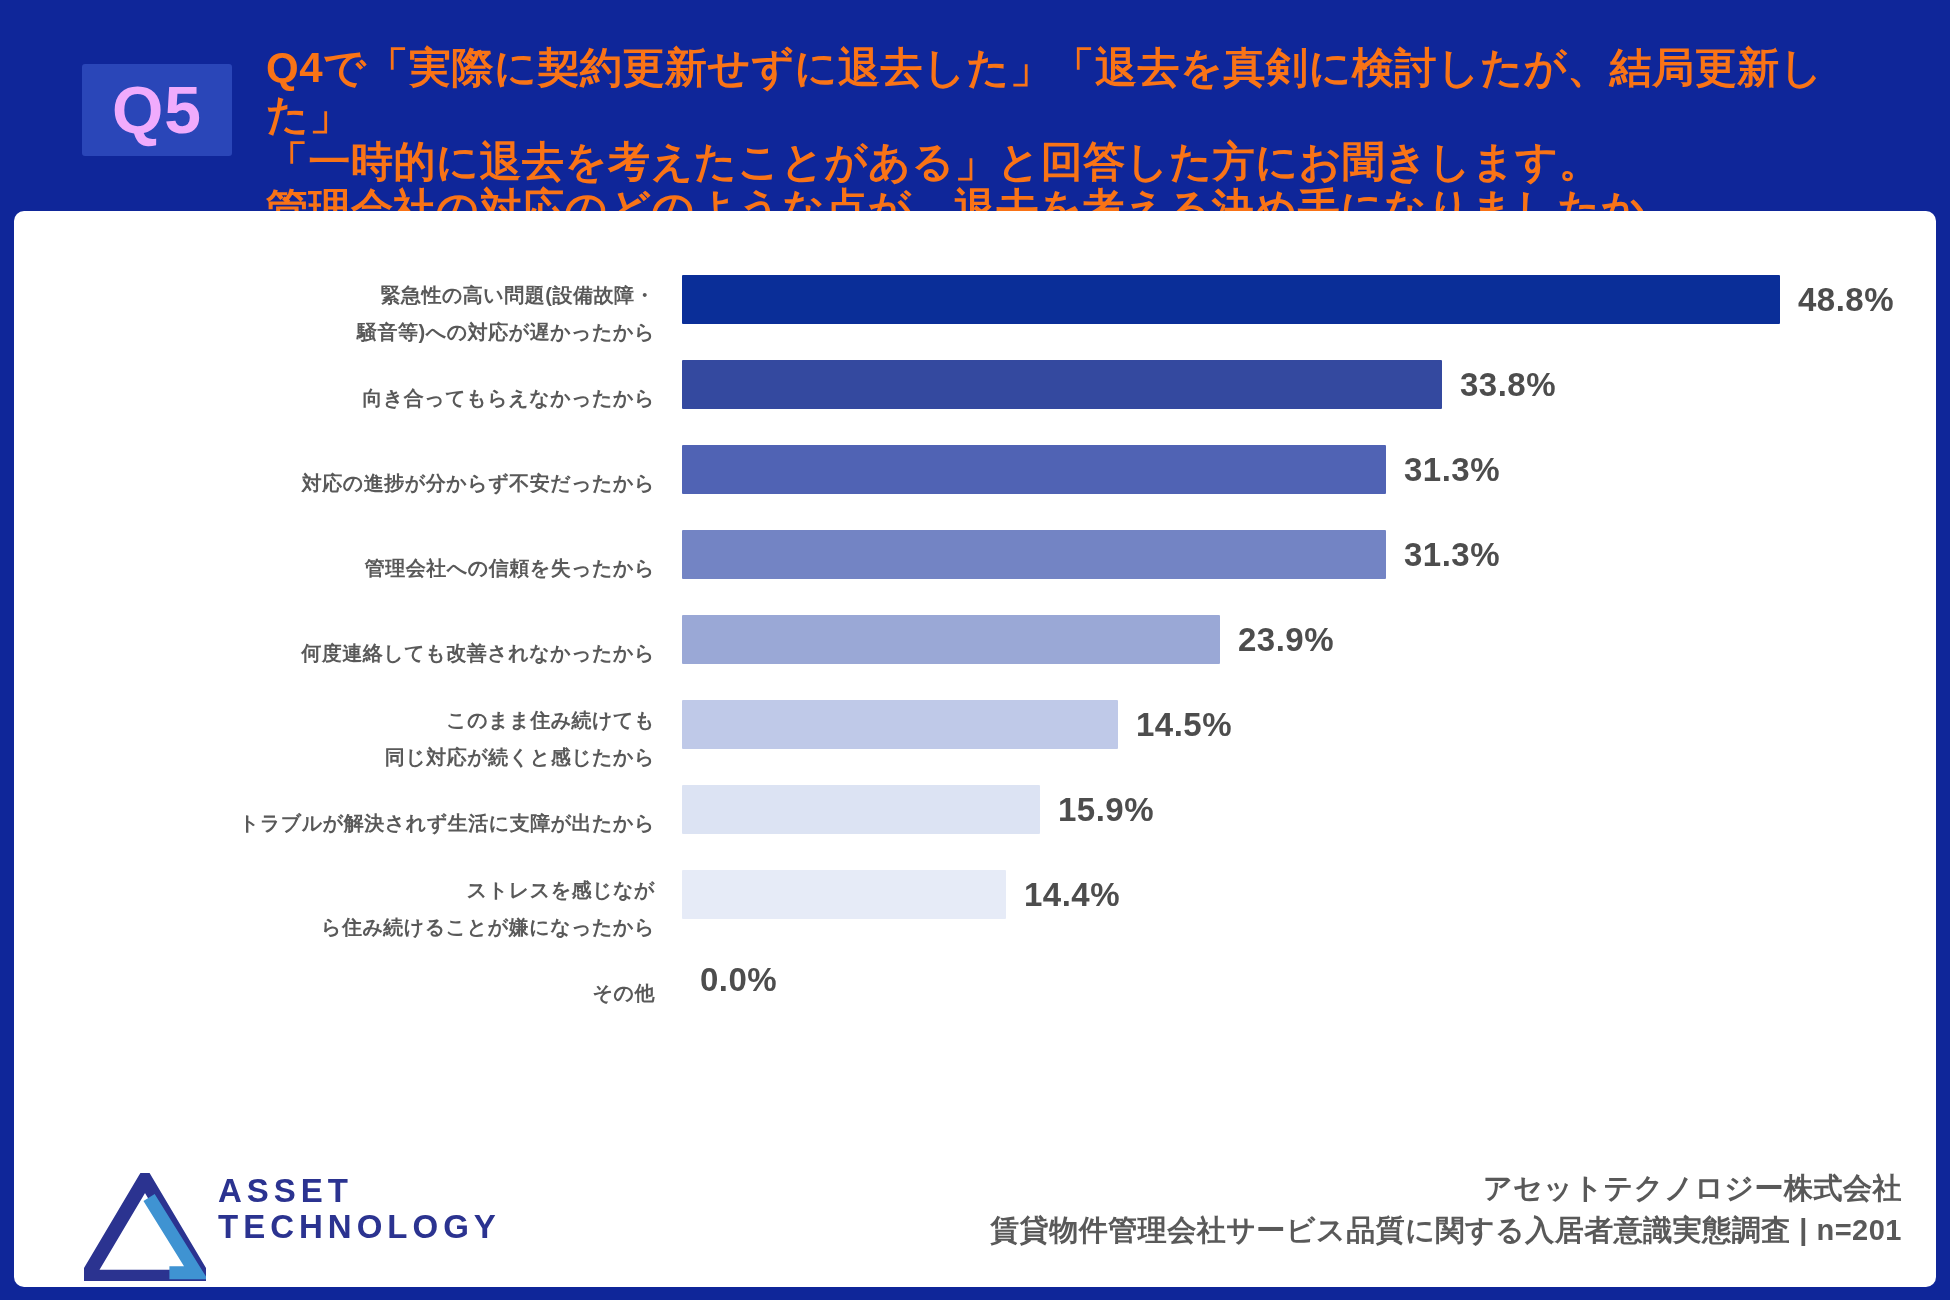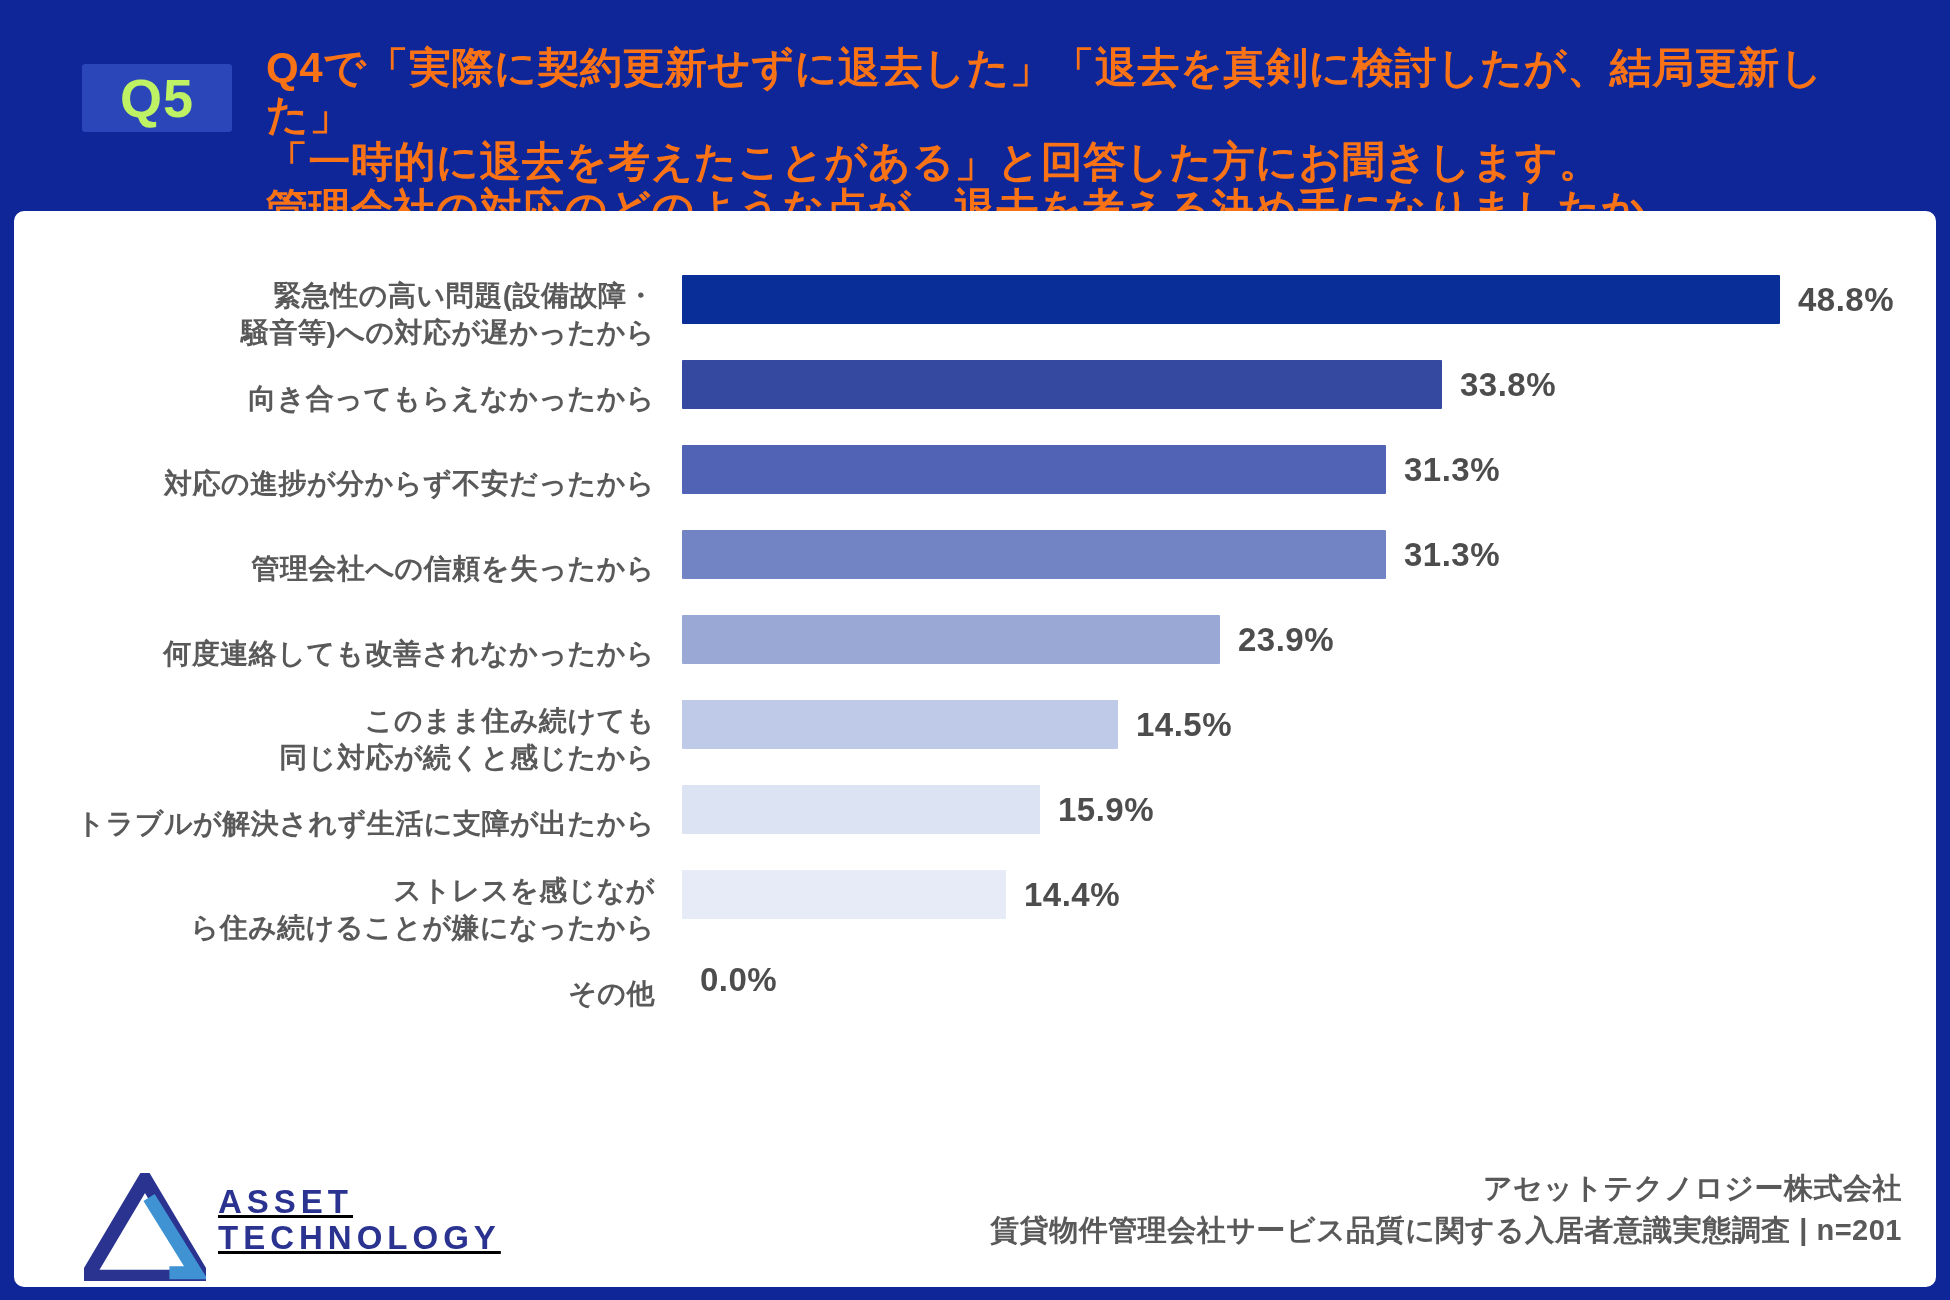--- a/index.html
+++ b/index.html
@@ -4,53 +4,53 @@
 <style>
   html,body{margin:0;padding:0;}
   body{
     width:1950px;height:1300px;
     background:#0f2699;
     font-family:"Liberation Sans","DejaVu Sans",sans-serif;
     position:relative;overflow:hidden;
   }
   
   .q-badge{
-    position:absolute;left:82px;top:64px;width:150px;height:68px;
+    position:absolute;left:82px;top:64px;width:150px;height:92px;
     background:#2a46b8;border-radius:3px;
     display:flex;align-items:center;justify-content:center;
-    color:#bef264;font-size:54px;font-weight:700;letter-spacing:1px;
+    color:#f0abfc;font-size:66px;font-weight:700;letter-spacing:1px;
   }
   .q-text{
     position:absolute;left:266px;top:44px;width:1560px;
     color:#f97316;font-size:42px;font-weight:700;line-height:47px;
     letter-spacing:0.5px;
   }
   
   .card{
     position:absolute;left:14px;top:211px;width:1922px;height:1076px;
     background:#ffffff;border-radius:10px;
   }
   
   .chart{position:absolute;left:0;top:46px;width:100%;}
   .row{display:flex;align-items:center;height:85px;}
   .row-label{
     width:641px;flex:0 0 641px;
     text-align:right;color:#595959;font-weight:700;
-    font-size:28px;line-height:37px;letter-spacing:0.5px;margin-top:28px;
+    font-size:20px;line-height:37px;letter-spacing:0.5px;margin-top:28px;
   }
   .bar-zone{display:flex;align-items:center;margin-left:27px;}
   .bar{height:49px;border-radius:1px;}
   .pct{
     margin-left:18px;color:#4d4d4d;font-weight:700;font-size:33px;
     letter-spacing:0.5px;white-space:nowrap;
   }
   
   .logo{
     position:absolute;left:70px;bottom:6px;
-    display:flex;align-items:center;gap:12px;text-decoration:underline;
+    display:flex;align-items:flex-start;gap:12px;
   }
   .logo-text{
     color:#2b3390;font-weight:700;font-size:33px;line-height:36px;
     letter-spacing:5px;padding-bottom:14px;
   }
   .source{
     position:absolute;right:34px;bottom:36px;
     text-align:right;color:#595959;font-size:29px;line-height:42px;
     font-weight:700;letter-spacing:0.5px;
   }

